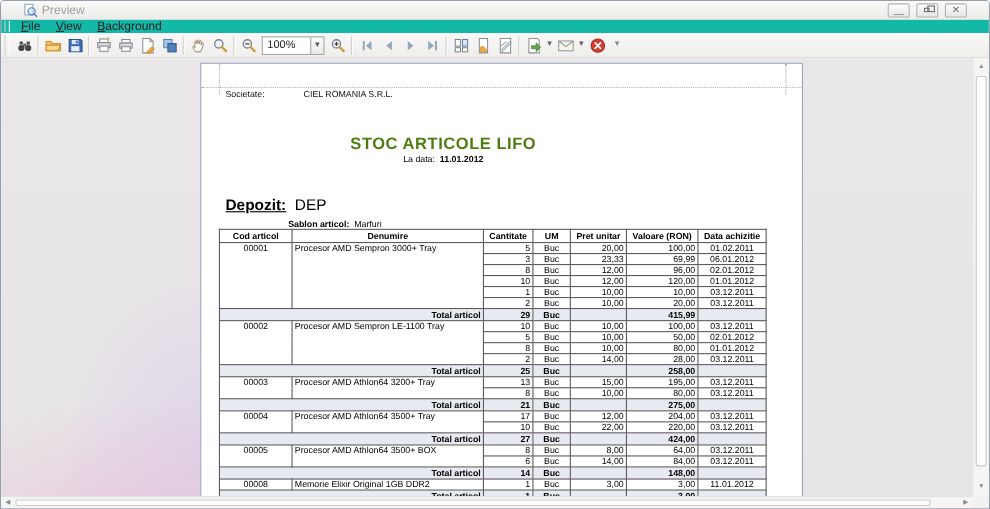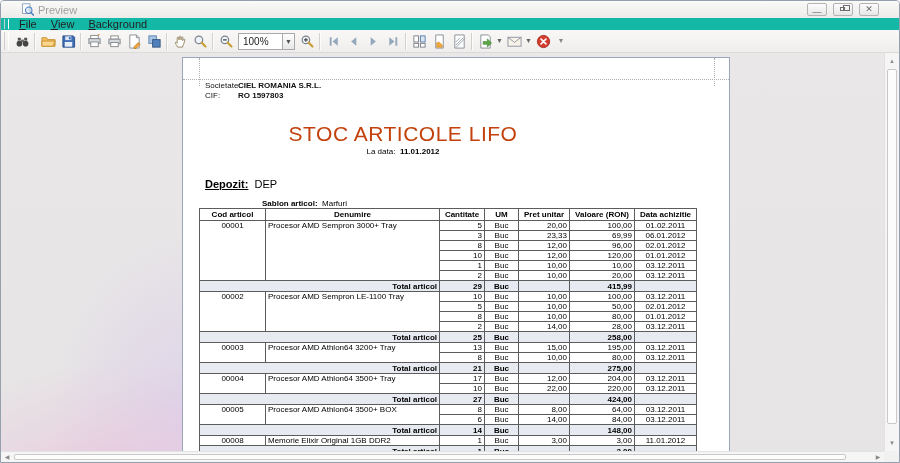--- a/index.html
+++ b/index.html
@@ -50,28 +50,28 @@
   .sarrow { position:absolute; font-size:6px; color:#8a8a8a; text-align:center; width:14px; line-height:14px; }
 
   
   .page { position:absolute; left:181px; top:4px; width:548px; height:680px; background:#fff; border:1px solid #9aa7bb; }
   .dash-h { position:absolute; left:0; right:0; top:21px; border-top:1px dotted #b0b0b0; }
   .dash-v { position:absolute; top:0; height:28px; border-left:1px dotted #b0b0b0; }
 
   .company { position:absolute; left:22px; top:23px; font-size:8px; color:#111; }
   .company .row { display:flex; line-height:9.5px; }
   .company .lbl { width:33px; font-weight:normal; }
-  .company .val { font-weight:bold; }
+  .company .val { font-weight:normal;margin-left:38px; }
 
   .rpt-title-wrap { position:absolute; left:0; top:64px; width:440px; text-align:center; }
-  .rpt-title { font-size:21px; font-weight:normal; color:#c2410c; letter-spacing:.5px; }
+  .rpt-title { font-size:15px; font-weight:bold; color:#4d7c0f; letter-spacing:.5px; }
   .rpt-subtitle { font-size:8px; margin-top:1px; }
   .rpt-subtitle .dt { font-weight:bold; }
 
-  .depozit { position:absolute; left:22px; top:120px; font-size:11px; }
+  .depozit { position:absolute; left:22px; top:120px; font-size:14px; }
   .depozit .lbl { font-weight:bold; text-decoration:underline; }
   .sablon { position:absolute; left:79px; top:141px; font-size:8px; }
   .sablon .lbl { font-weight:bold; }
 
   table.rpt { position:absolute; left:16px; top:150px; width:497px; border-collapse:collapse; table-layout:fixed; font-size:8px; color:#000; }
   table.rpt th, table.rpt td { border:1px solid #5c5c5c; padding:0 2px; white-space:nowrap; overflow:hidden; }
   table.rpt th { height:12px; font-weight:bold; text-align:center; line-height:10px; }
   table.rpt td { height:9px; line-height:9px; }
   td.code { text-align:center; vertical-align:top; }
   td.name { text-align:left; vertical-align:top; }
@@ -276,24 +276,20 @@
       <div class="page">
         <div class="dash-h"></div>
         <div class="dash-v" style="left:16px;"></div>
         <div class="dash-v" style="left:531px;"></div>
 
         <div class="company">
           <div class="row">
               <span class="lbl">Societate:</span>
               <span class="val">CIEL ROMANIA S.R.L.</span>
             </div>
-          <div class="row">
-              <span class="lbl">CIF:</span>
-              <span class="val">RO 1597803</span>
-            </div>
         </div>
 
         <div class="rpt-title-wrap">
           <div class="rpt-title">STOC ARTICOLE LIFO</div>
           <div class="rpt-subtitle">
             <span>La data:</span>&nbsp;&nbsp;<span class="dt">11.01.2012</span>
           </div>
         </div>
 
         <div class="depozit">

